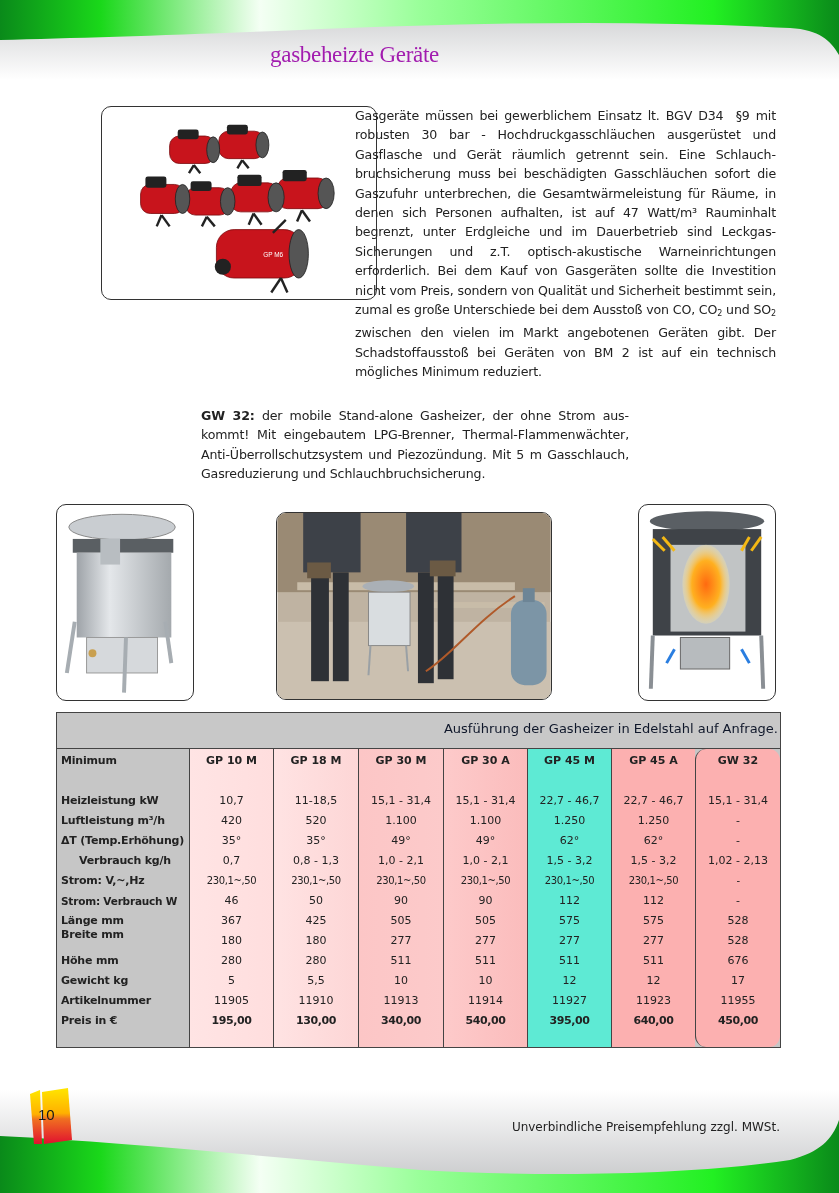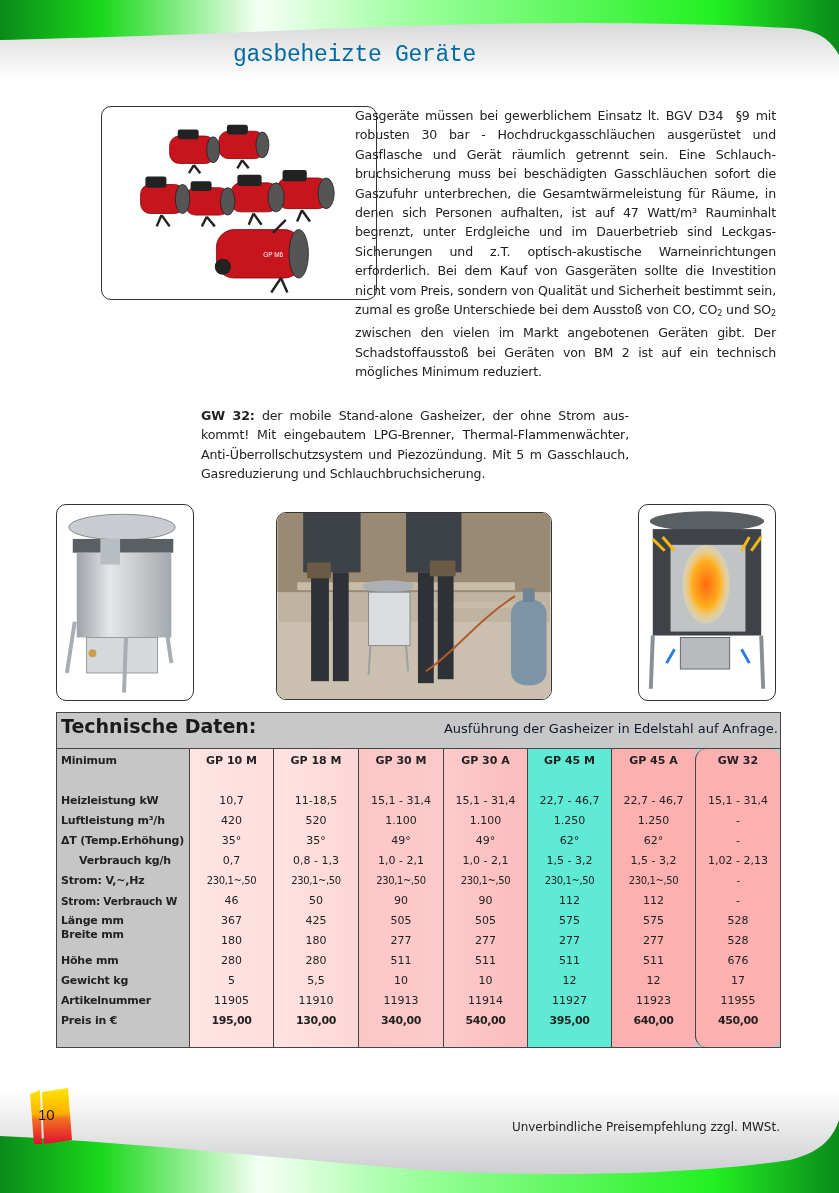--- a/index.html
+++ b/index.html
@@ -3,21 +3,21 @@
 <meta charset="utf-8">
 <style>
   * { box-sizing: border-box; margin: 0; padding: 0; }
   html, body { width: 839px; height: 1193px; background: #ffffff; overflow: hidden; }
   body { position: relative; font-family: "DejaVu Sans", "Liberation Sans", sans-serif; color: #1a1a1a; }
 
   
   .header-band { position: absolute; left: 0; top: 0; width: 839px; height: 80px; }
   .header-band svg { display: block; }
   .page-title { position: absolute; left: 0; top: 42px; width: 709px; text-align: center;
-    font-family: Liberation Mono, monospace; font-size: 23px; color: #0369a1; letter-spacing: -0.3px; }
+    font-family: Liberation Serif, serif; font-size: 23px; color: #a21caf; letter-spacing: -0.3px; }
 
   
   .footer-band { position: absolute; left: 0; top: 1090px; width: 839px; height: 103px; }
   .footer-band svg { display: block; }
   .page-number-tab { position: absolute; left: 28px; top: 1088px; width: 46px; height: 56px; }
   .page-number { position: absolute; left: 38px; top: 1106px; font-size: 15px; color: #1a1a1a;
     font-family: "Liberation Sans", sans-serif; }
   .footer-note { position: absolute; left: 470px; top: 1120px; width: 310px; text-align: right;
     font-size: 12px; color: #222; font-family: "DejaVu Sans", sans-serif; }
 
@@ -231,21 +231,20 @@
       </g>
     <g stroke="#8a8f94" stroke-width="4">
       <line x1="14" y1="132" x2="12" y2="186"></line>
       <line x1="124" y1="132" x2="126" y2="186"></line>
     </g>
   </svg>
 </div>
 
 <div class="tech-table">
   <div class="tech-header">
-    <div class="tech-title">Technische Daten:</div>
     <div class="tech-note">Ausführung der Gasheizer in Edelstahl auf Anfrage.</div>
   </div>
   <div class="cols" id="cols">
     <div class="col label-col" id="label-col">
         <div class="cell" style="top: 2px;">Minimum</div>
         <div class="cell" style="top: 42px;">Heizleistung kW</div>
         <div class="cell" style="top: 62px;">Luftleistung m³/h</div>
         <div class="cell" style="top: 82px;">ΔT (Temp.Erhöhung)</div>
         <div class="cell" style="top: 102px; text-align: center;">Verbrauch kg/h</div>
         <div class="cell" style="top: 122px;">Strom: V,~,Hz</div>

